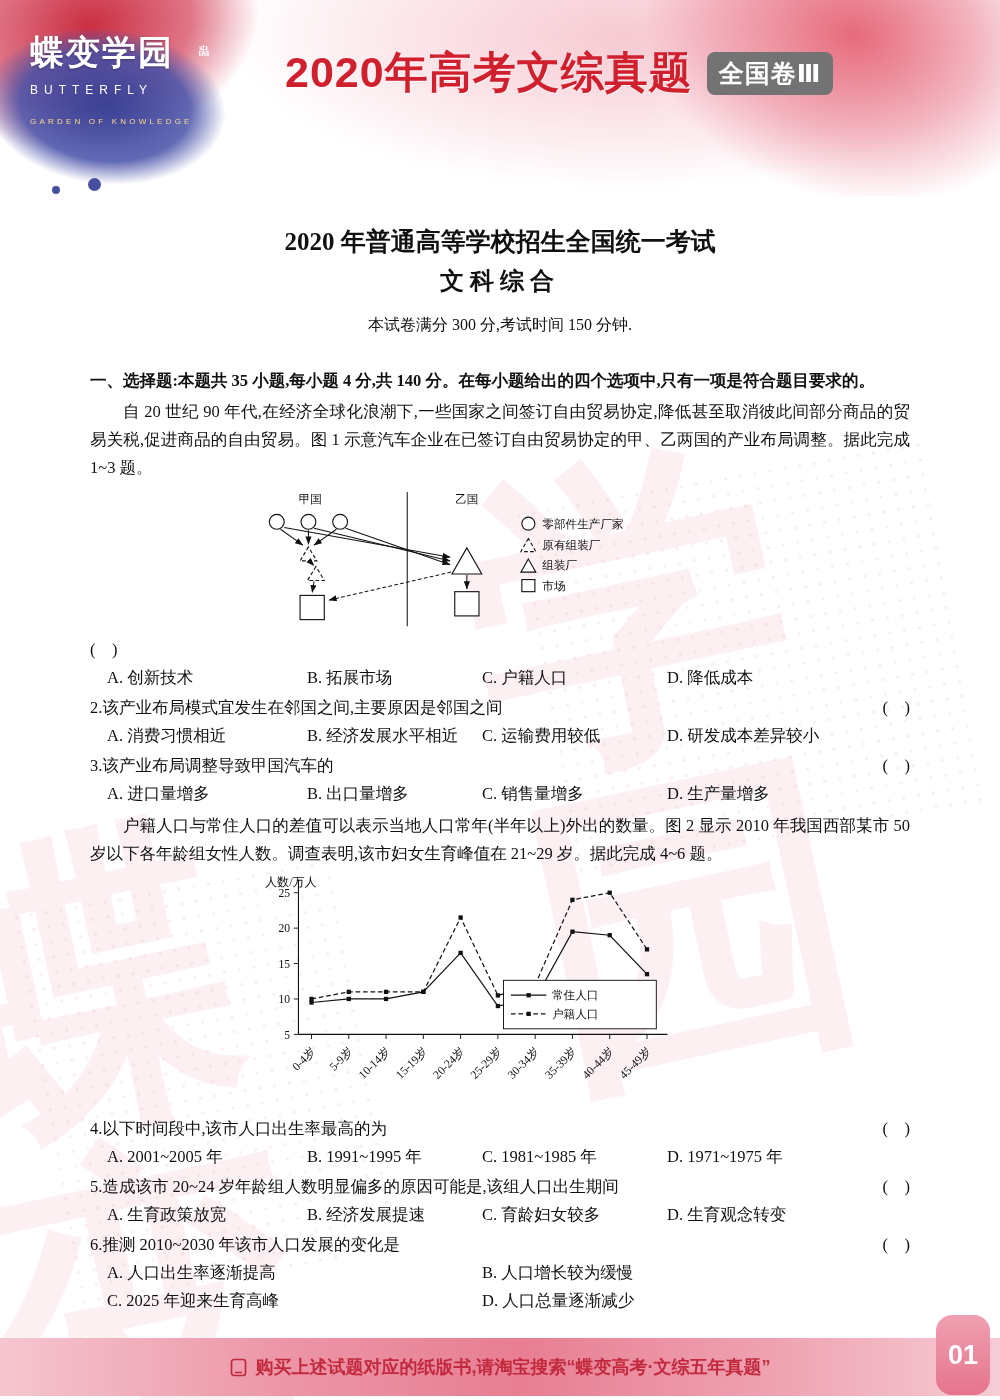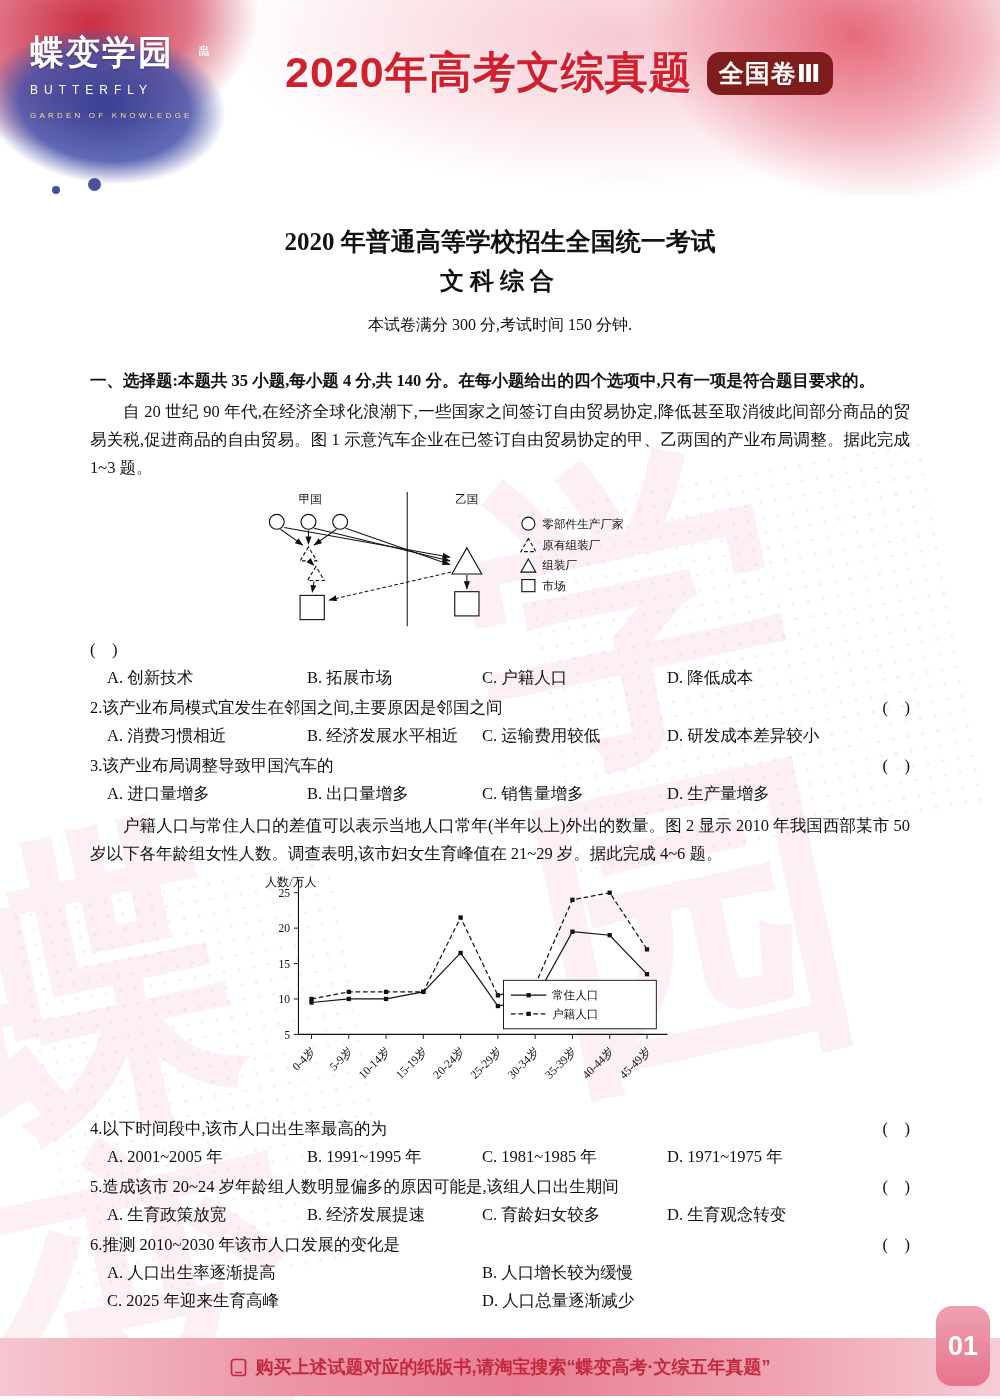--- a/index.html
+++ b/index.html
@@ -17,24 +17,24 @@
   .hb-blue{left:-50px;top:6px;width:310px;height:200px;border-radius:58% 46% 52% 60%;transform:rotate(6deg);
     background:radial-gradient(closest-side,rgba(52,62,148,.96),rgba(70,80,168,.85) 55%,rgba(88,98,185,0) 78%);}
   .drip{position:absolute;background:#46509e;border-radius:50%;}
   .d1{left:88px;top:178px;width:13px;height:13px;}
   .d2{left:52px;top:186px;width:8px;height:8px;}
   .logo{position:absolute;left:30px;top:30px;color:#fff;z-index:2;}
   .logo-row{display:flex;align-items:flex-start;gap:22px;}
   .logo-cn{font-size:34px;font-weight:900;letter-spacing:2px;text-shadow:0 1px 2px rgba(0,0,0,.3);}
   .logo-sub{writing-mode:vertical-rl;font-size:11px;letter-spacing:2px;margin-top:5px;}
   .logo-en1{font-size:12px;letter-spacing:6px;margin-top:7px;}
-  .logo-en2{font-size:8px;letter-spacing:3.2px;margin-top:14px;color:#ffd98a;}
+  .logo-en2{font-size:8px;letter-spacing:3.2px;margin-top:20px;color:#ffd98a;}
   .title-row{position:absolute;left:285px;top:44px;display:flex;align-items:center;gap:14px;z-index:2;}
   .h-title{font-size:43px;font-weight:900;color:#d0202e;letter-spacing:1px;text-shadow:1px 1px 0 rgba(255,255,255,.6);}
-  .h-badge{background:#7f1d1d;color:#fff;font-size:25px;font-weight:800;padding:5px 12px;border-radius:13px;letter-spacing:1px;}
+  .h-badge{background:#737373;color:#fff;font-size:25px;font-weight:800;padding:5px 12px;border-radius:8px;letter-spacing:1px;}
 
   
   .wm{position:absolute;z-index:0;color:rgba(231,130,150,.12);font-weight:900;line-height:1;pointer-events:none;}
   .wm1{left:500px;top:430px;font-size:320px;transform:rotate(-12deg);}
   .wm2{left:-50px;top:820px;font-size:320px;width:360px;transform:rotate(-12deg);}
   .wm-dots{position:absolute;z-index:0;background-image:radial-gradient(rgba(233,150,168,.3) 1.6px,transparent 2.1px);
     background-size:15px 15px;opacity:.5;pointer-events:none;}
   .dots1{left:540px;top:470px;width:420px;height:380px;transform:rotate(-10deg);}
   .dots2{left:40px;top:880px;width:330px;height:400px;transform:rotate(-10deg);}
 
@@ -60,21 +60,21 @@
   .sym{fill:#fff;stroke:#111;stroke-width:1.2;}
   .dash{stroke-dasharray:4 2.5;}
   .arrow{stroke:#111;stroke-width:1.1;marker-end:url(#arr);fill:none;}
 
   
   .footer{position:absolute;left:0;bottom:4px;width:100%;height:58px;z-index:2;
     background:linear-gradient(90deg,#f5c6d0,#ec96a7 28%,#e87e93 52%,#efa3b2 78%,#f6ccd5);
     display:flex;align-items:center;justify-content:center;gap:9px;
     font-family:"Liberation Sans","DejaVu Sans",sans-serif;}
   .footer-text{color:#c2293d;font-size:18px;font-weight:600;}
-  .page-badge{position:absolute;right:10px;bottom:14px;width:54px;height:80px;z-index:3;
+  .page-badge{position:absolute;right:10px;bottom:5px;width:54px;height:80px;z-index:3;
     background:linear-gradient(180deg,#f0a0b2,#e5748c);border-radius:16px;
     display:flex;align-items:center;justify-content:center;}
   .page-num{color:#fff;font-size:27px;font-weight:800;font-family:"Liberation Sans","DejaVu Sans",sans-serif;}
 </style>
 </head>
 <body>
 
 <div class="page">
 
   <div class="wm wm1">学园</div>

